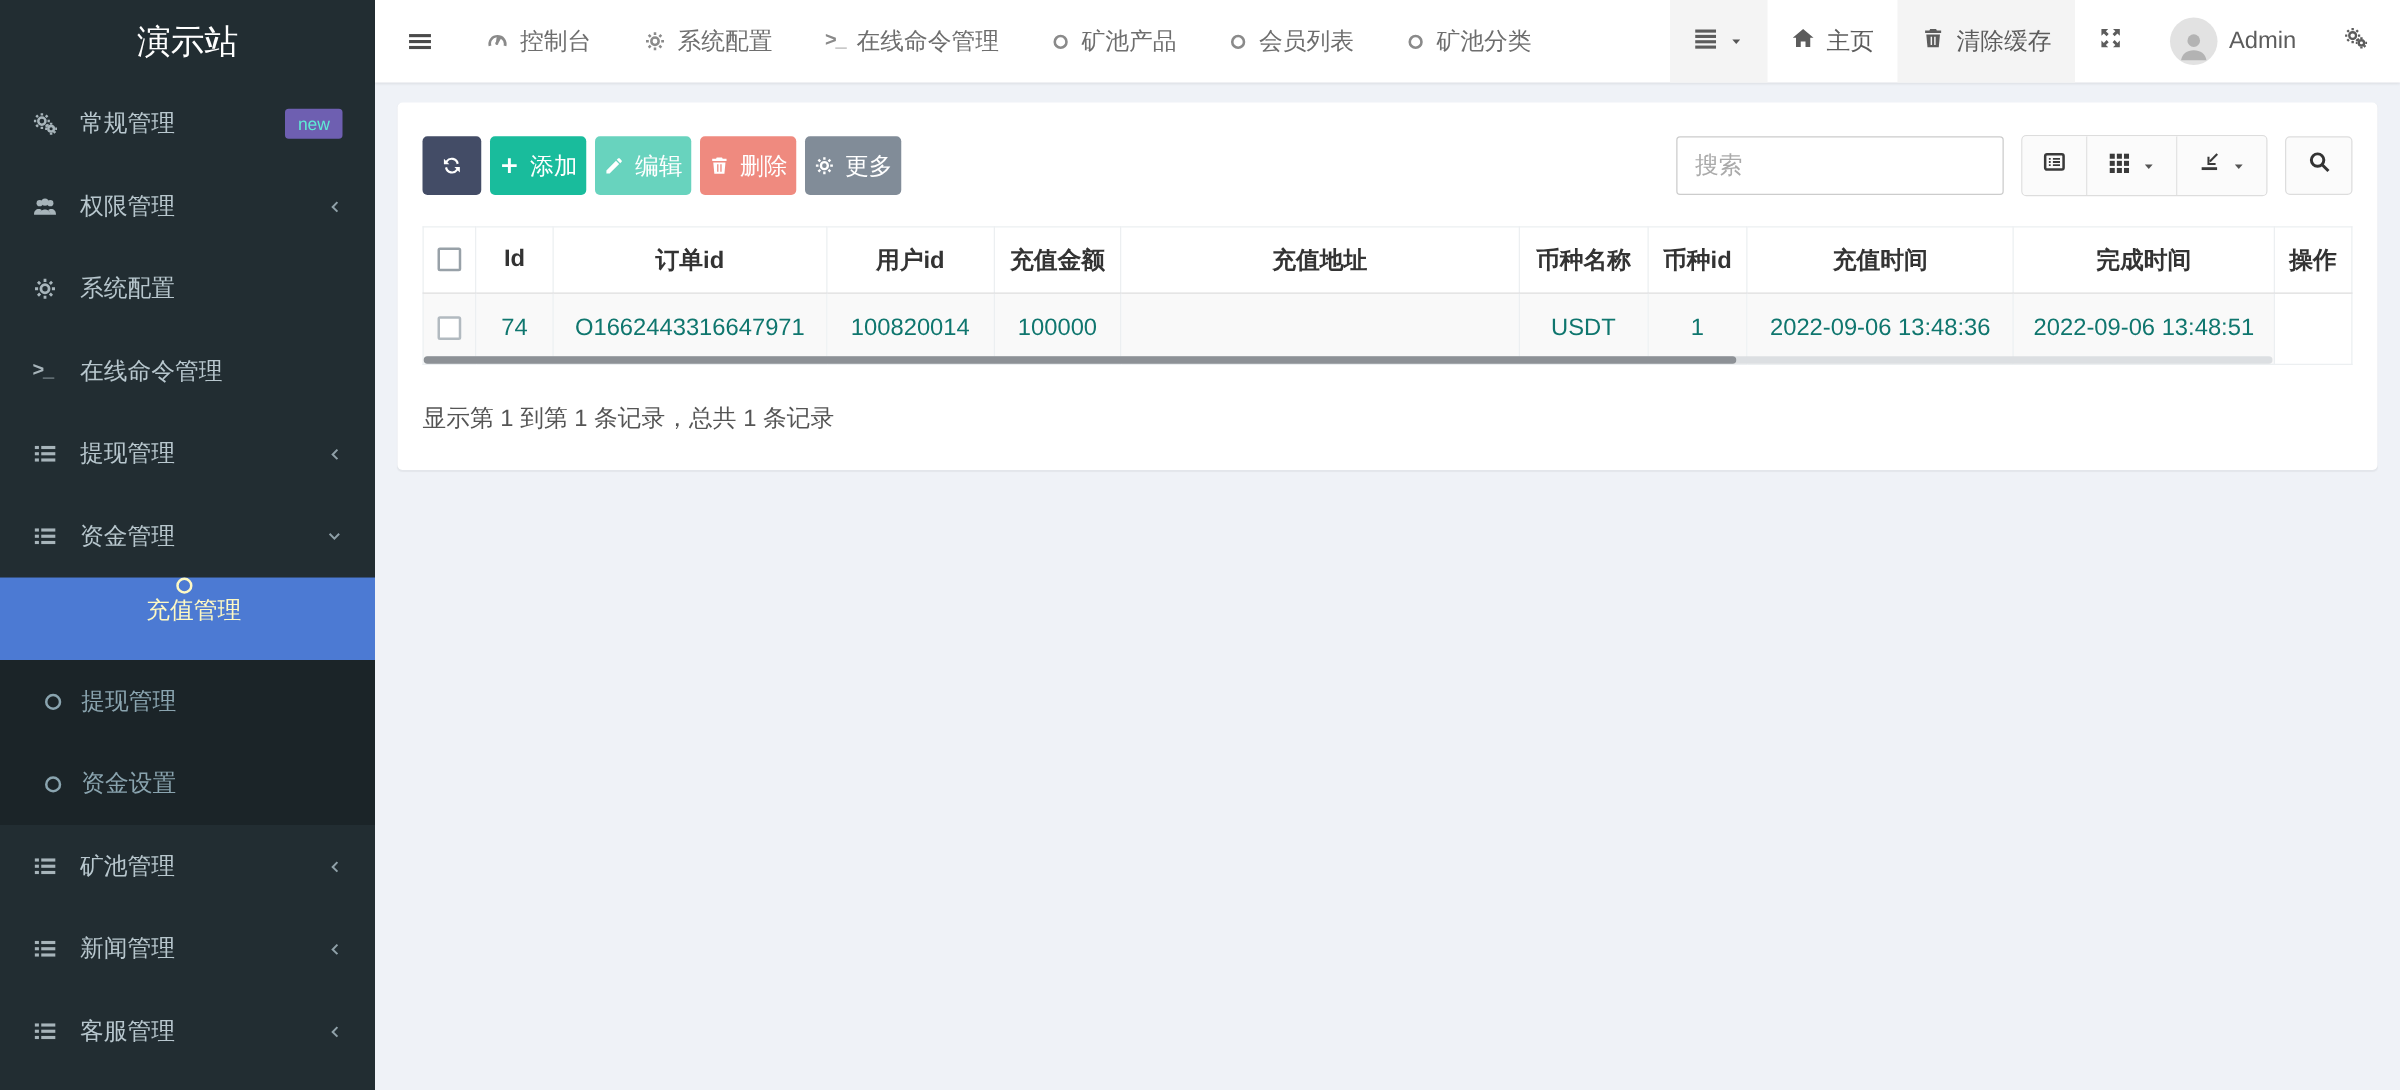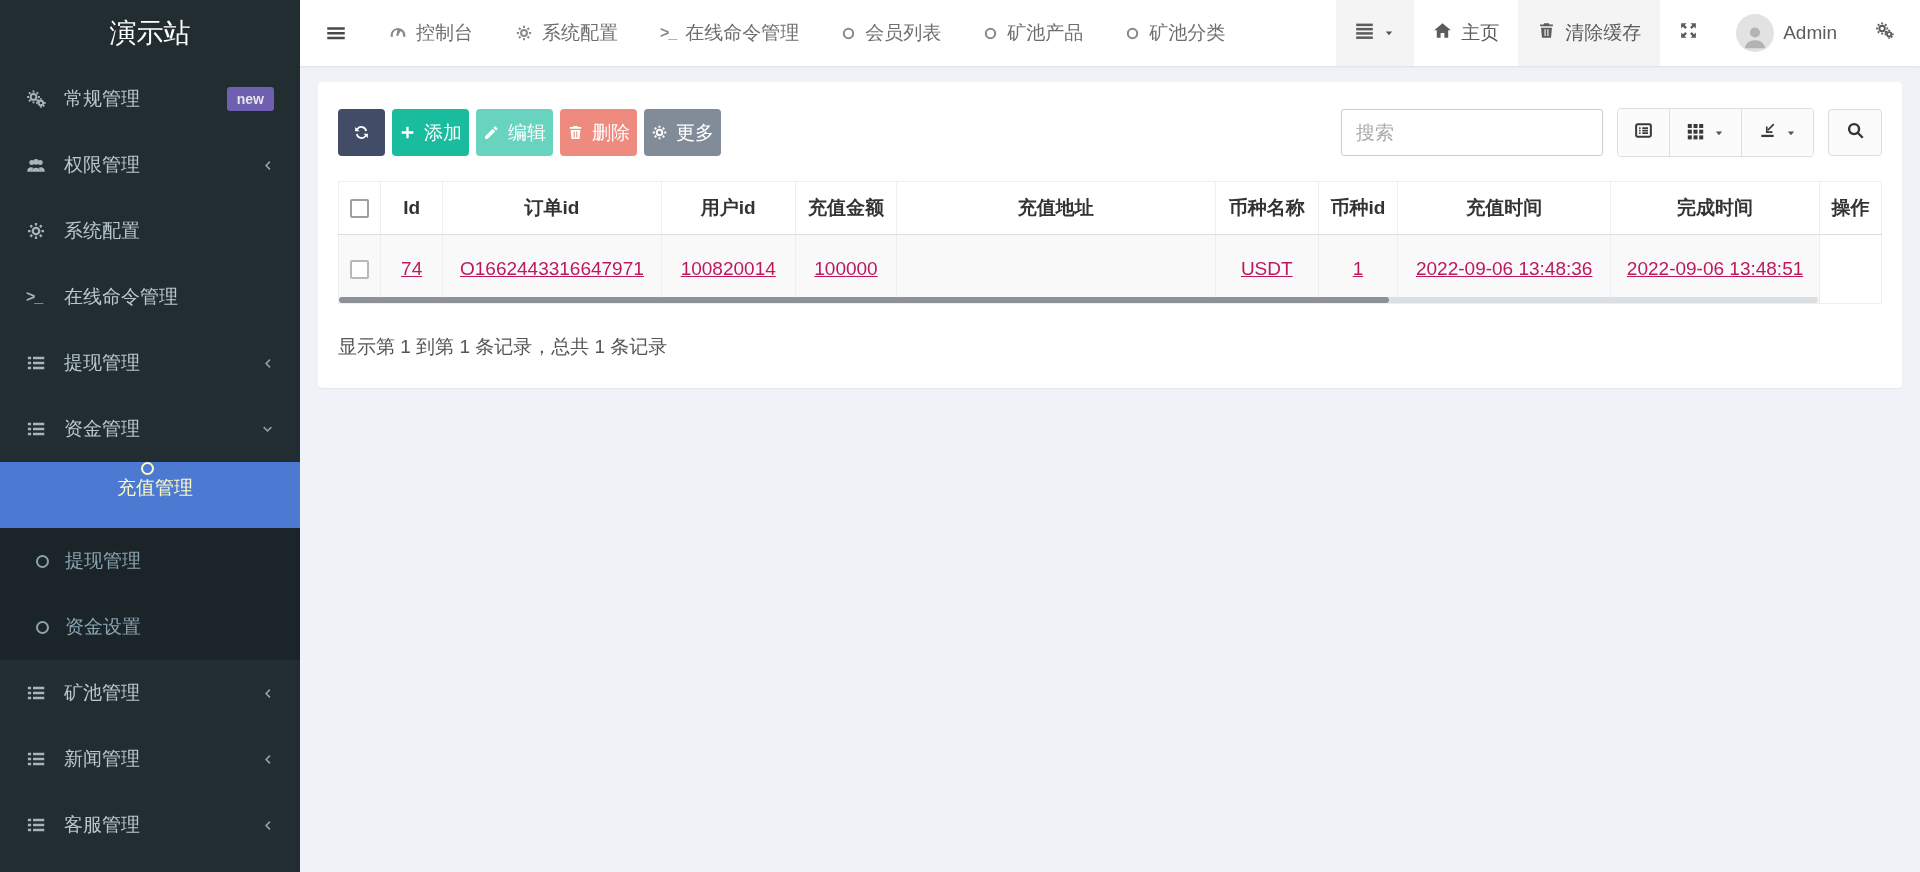--- a/index.html
+++ b/index.html
@@ -12,21 +12,21 @@
 
   
   .sidebar { width:300px; flex-shrink:0; background:#222d32; }
   .brand { height:66px; line-height:66px; text-align:center; color:#fff; font-size:27px; }
   .smenu { list-style:none; }
   .sitem { height:66px; display:flex; align-items:center; padding:0 26px;
            color:#b8c7ce; font-size:19px; cursor:pointer; }
   .sitem .ico { width:28px; margin-right:10px; display:flex; align-items:center;
                 font-size:20px; color:#a7b4ba; }
   .sitem .lbl { flex:1; white-space:nowrap; }
-  .badge-new { background:#6e5fb1; color:#e5e5e5; font-size:14px; font-weight:bold;
+  .badge-new { background:#6e5fb1; color:#5eead4; font-size:14px; font-weight:normal;
                padding:4px 10px; border-radius:3px; }
   .chev { color:#8fa0a8; display:flex; font-size:13px; }
   .submenu { list-style:none; background:#1b2428; }
   .subitem { height:66px; display:flex; align-items:center; padding:0 26px 0 36px;
              color:#8aa4af; font-size:19px; cursor:pointer; }
   .subitem.active { background:#4c7ad3; color:#fef9c3;flex-direction:column; }
   .ring { width:13px; height:13px; border:2px solid currentColor; border-radius:50%;
           margin-right:16px; flex-shrink:0; }
 
   
@@ -72,21 +72,21 @@
   .sbtn { margin-left:14px; width:54px; height:47px; border:1px solid #ddd;
           border-radius:4px; background:#fbfbfb; color:#333; display:flex;
           align-items:center; justify-content:center; font-size:19px; cursor:pointer; }
 
   
   .table-wrap { position:relative; }
   table { width:100%; border-collapse:collapse; table-layout:fixed; border:1px solid #ddd; }
   th,td { border:1px solid #eceff1; text-align:center; font-size:19px;
           overflow:hidden; white-space:nowrap; }
   th { height:53px; font-weight:bold; color:#333; border-bottom:1px solid #ddd; cursor:pointer; }
-  td { height:69px; color:#be185d;text-decoration:underline; }
+  td { height:57px; color:#0f766e; }
   tbody tr { background:#f9f9f9; }
   th.action-cell, td.action-cell { background:#fff; border-left:1px solid #ddd; }
   .cb { width:19px; height:19px; border:2px solid #98a1a8; border-radius:2px;
         display:inline-block; background:#fff; vertical-align:middle; cursor:pointer; }
   tbody .cb { border-color:#b2bac0; }
   .hscroll { position:absolute; height:6px; bottom:1px; left:1px; right:64px;
              background:#dcdfe2; border-radius:3px; }
   .hthumb { position:absolute; left:0; top:0; height:100%; width:71%;
             background:#8d9196; border-radius:3px; cursor:pointer; }
   .summary { margin-top:30px; font-size:19px; color:#555; }
@@ -306,29 +306,29 @@
               <span class="term">&gt;_</span>
             </span>
             <span>在线命令管理</span>
           </div>
           <div class="tnav-item">
             <span class="ico" style="font-size: 15px;">
               <svg viewBox="0 0 16 16" width="1em" height="1em" fill="currentColor" aria-hidden="true">
                 <circle cx="8" cy="8" r="5" fill="none" stroke="currentColor" stroke-width="2.2"></circle>
               </svg>
             </span>
-            <span>会员列表</span>
+            <span>矿池产品</span>
           </div>
           <div class="tnav-item">
             <span class="ico" style="font-size: 15px;">
               <svg viewBox="0 0 16 16" width="1em" height="1em" fill="currentColor" aria-hidden="true">
                 <circle cx="8" cy="8" r="5" fill="none" stroke="currentColor" stroke-width="2.2"></circle>
               </svg>
             </span>
-            <span>矿池产品</span>
+            <span>会员列表</span>
           </div>
           <div class="tnav-item">
             <span class="ico" style="font-size: 15px;">
               <svg viewBox="0 0 16 16" width="1em" height="1em" fill="currentColor" aria-hidden="true">
                 <circle cx="8" cy="8" r="5" fill="none" stroke="currentColor" stroke-width="2.2"></circle>
               </svg>
             </span>
             <span>矿池分类</span>
           </div>
         </nav>

